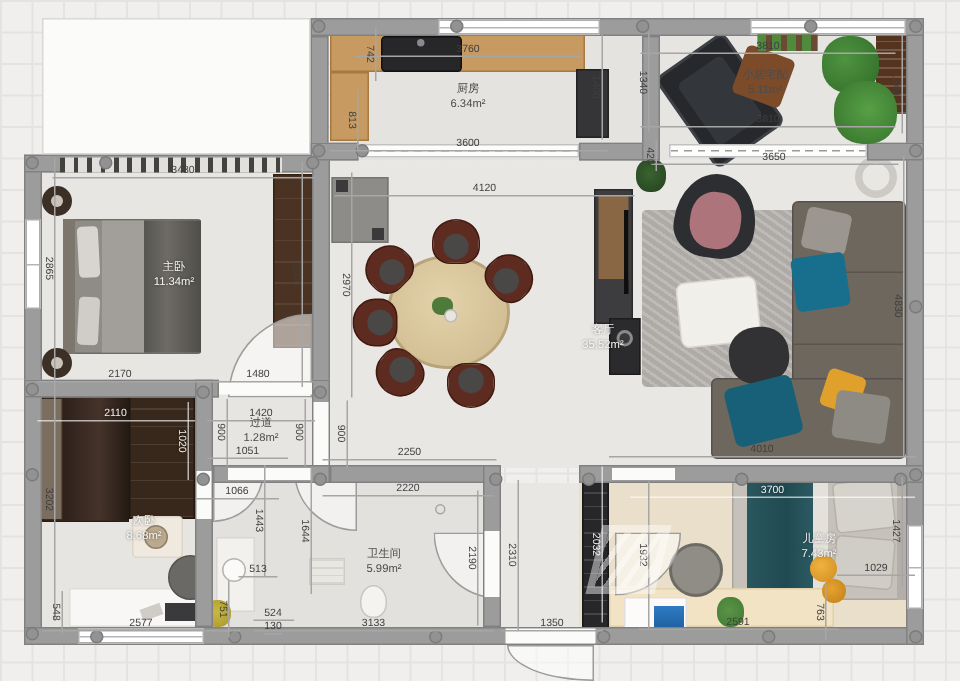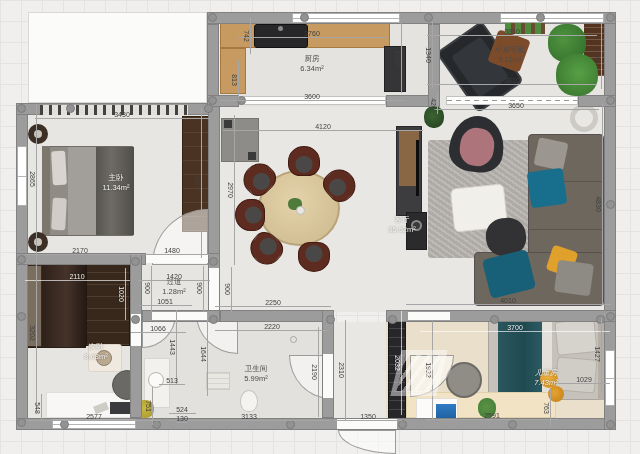--- a/index.html
+++ b/index.html
@@ -277,21 +277,21 @@
         <div>1.28m²</div>
       </div>
       <div class="room-label light" style="left: 96px; top: 352px;">
         <div>次卧</div>
         <div>8.68m²</div>
       </div>
       <div class="room-label" style="left: 256px; top: 374px;">
         <div>卫生间</div>
         <div>5.99m²</div>
       </div>
-      <div class="room-label light" style="left: 546px; top: 378px; font-style: italic;">
+      <div class="room-label light" style="left: 546px; top: 364px;">
         <div>儿童房</div>
         <div>7.43m²</div>
       </div>
     </div>
 
   <div id="watermark">
     <div class="wm-logo"></div>
   </div>
 <div class="wall" style="left: 16px; top: 103px; width: 12px; height: 327px;"></div>
     <div class="wall" style="left: 16px; top: 418px; width: 600px; height: 12px;"></div>

